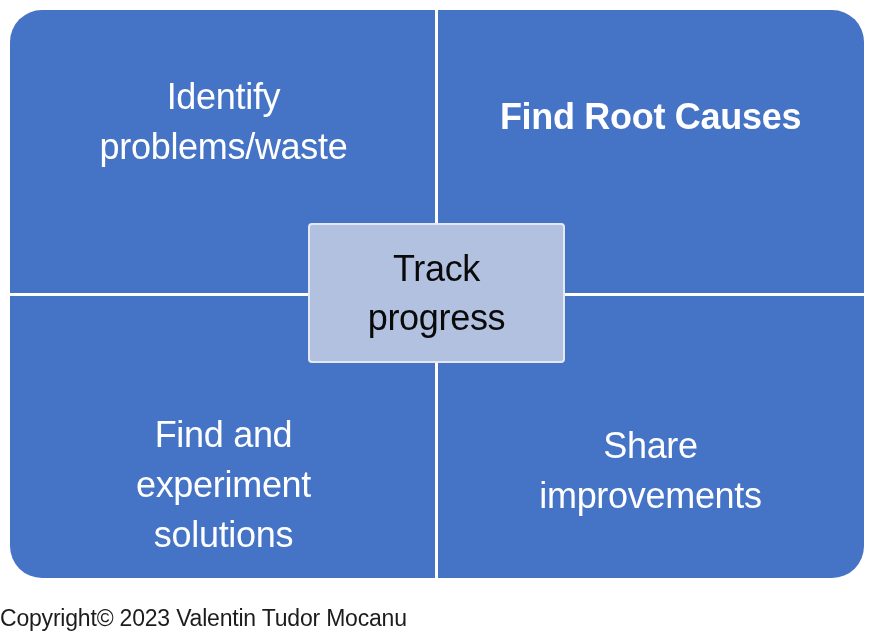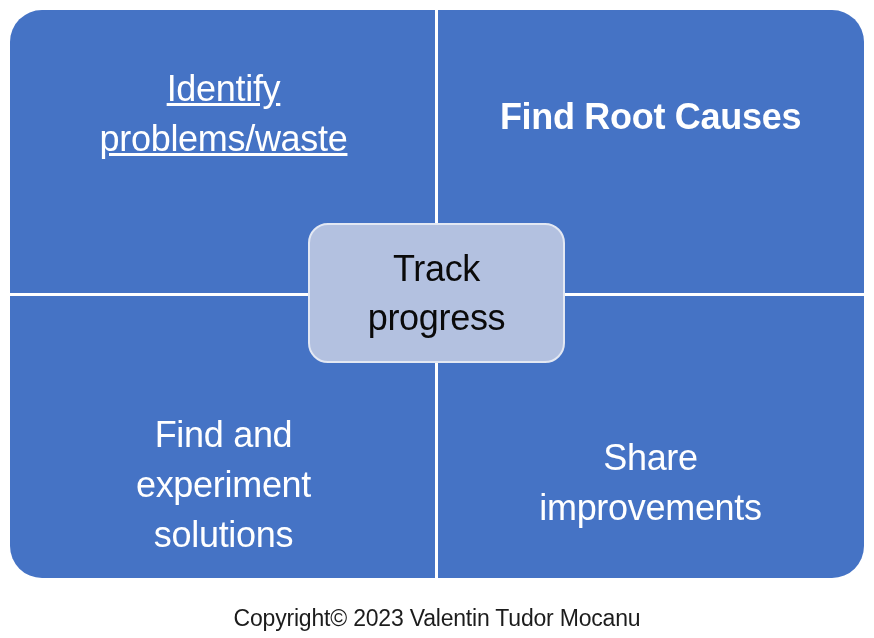--- a/index.html
+++ b/index.html
@@ -53,51 +53,50 @@
   .qlabel {
     position: absolute;
     width: 427px;
     text-align: center;
     color: var(--quadrant-text);
     font-size: 36px;
     line-height: 50px;
     white-space: pre-line;
     letter-spacing: -0.3px;
   }
-  .qlabel.tl { left: 10px;  top: 64px; text-decoration: underline; }
+  .qlabel.tl { left: 10px;  top: 72px; }
   .qlabel.tr { left: 437px; top: 92px; font-weight: bold; }
   .qlabel.bl { left: 10px;  top: 402px; margin-top: 8px; }
-  .qlabel.br { left: 437px; top: 433px; }
+  .qlabel.br { left: 437px; top: 421px; }
   .center-box {
     position: absolute;
     left: 308px;
     top: 223px;
     width: 257px;
     height: 140px;
     background: var(--center-fill);
     border: 2px solid var(--center-border);
-    border-radius: 20px;
+    border-radius: 4px;
     display: flex;
     align-items: center;
     justify-content: center;
   }
   .center-label {
     color: var(--center-text);
     font-size: 36px;
     line-height: 49px;
     text-align: center;
     white-space: pre-line;
     letter-spacing: -0.3px;
   }
   .copyright {
     position: absolute;
     left: 0;
     top: 603px;
     width: 100%;
-    text-align: center;
     color: var(--copyright-text);
     font-size: 23px;
     line-height: 30px;
     letter-spacing: -0.2px;
   }
 </style>
 </head>
 <body>
 
 <div class="canvas">

